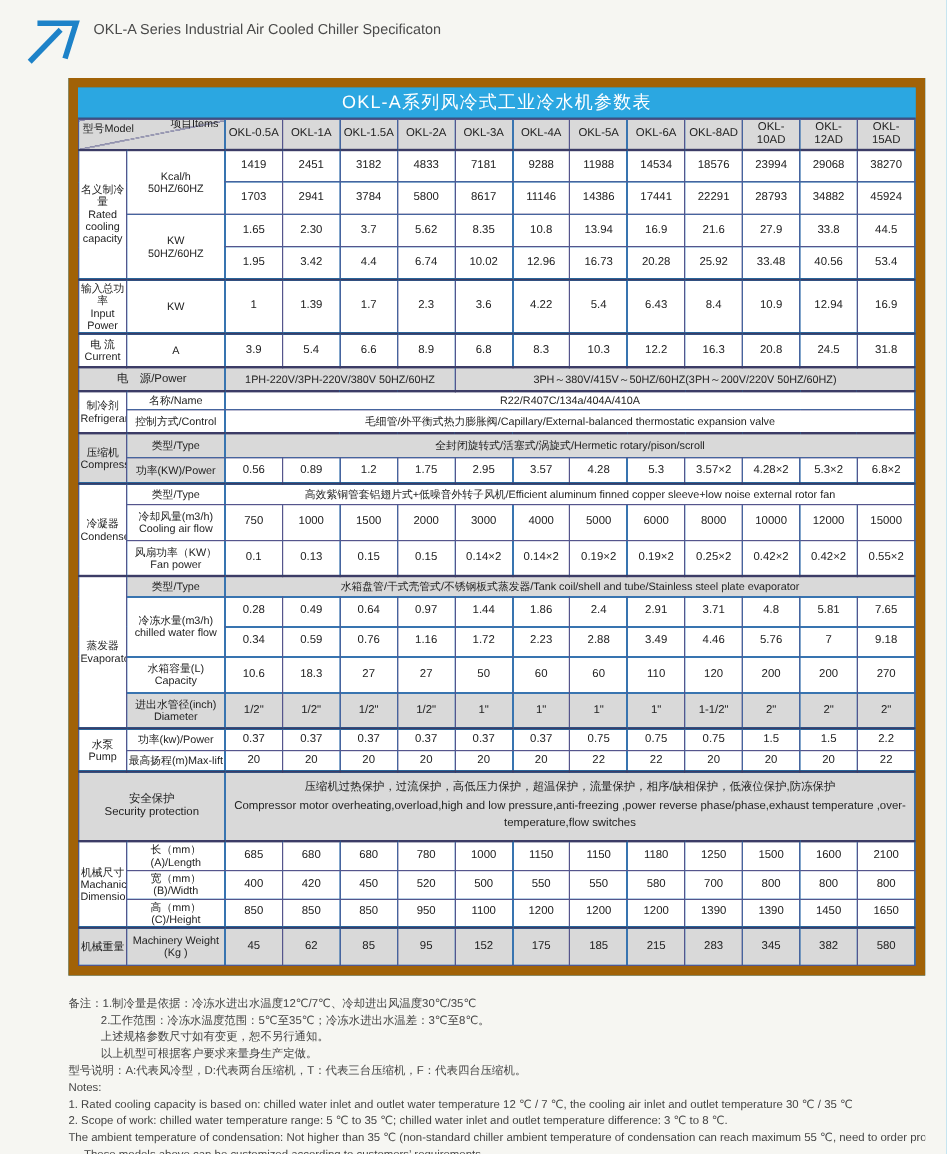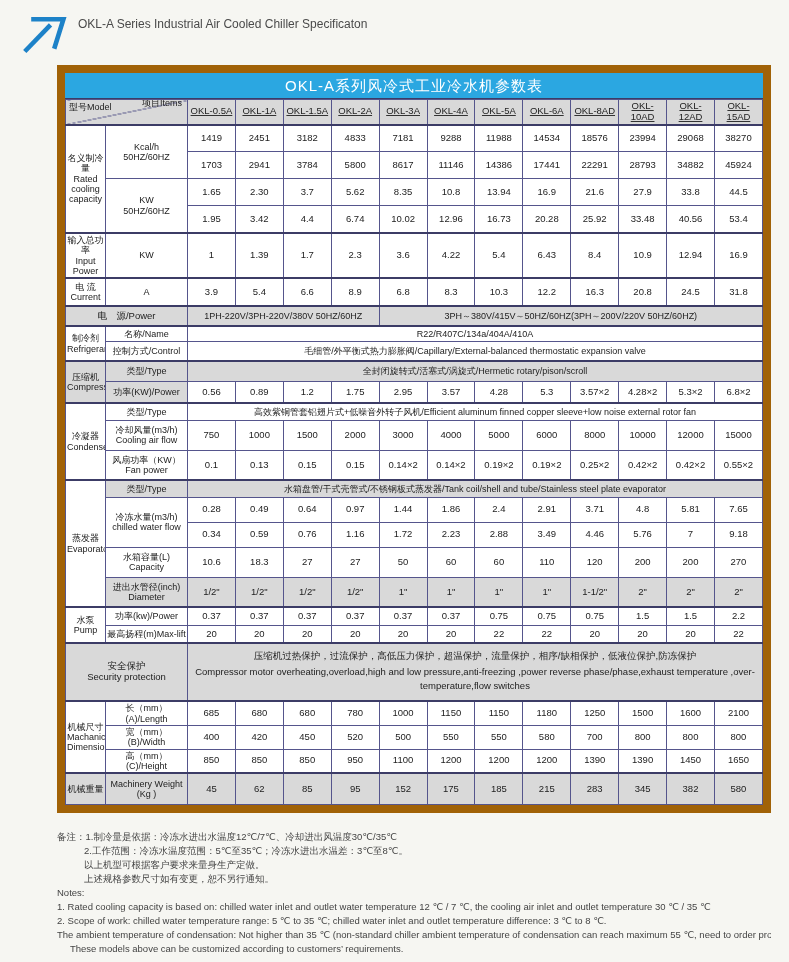--- a/index.html
+++ b/index.html
@@ -56,21 +56,21 @@
 </div>
 
 <div class="table-wrap">
   <div class="banner">OKL-A系列风冷式工业冷水机参数表</div>
   <table id="spec-table">
     <colgroup>
         <col style="width:40px">
         <col style="width:82px">
       </colgroup>
     <tbody id="spec-tbody">
-        <tr class="model-row" style="height: 16px; text-decoration: underline;">
+        <tr class="model-row" style="height: 16px;">
           <td class="corner" colspan="2">
             <span class="c-tl">型号Model</span>
             <span class="c-br">项目Items</span>
           </td>
           <td class="model sh">OKL-0.5A</td>
           <td class="model sh">OKL-1A</td>
           <td class="model sh">OKL-1.5A</td>
           <td class="model sh">OKL-2A</td>
           <td class="model sh">OKL-3A</td>
           <td class="model sh">OKL-4A</td>
@@ -426,21 +426,22 @@
           <td class="val sh">382</td>
           <td class="val sh">580</td>
         </tr>
       </tbody>
   </table>
 </div>
 
 <div class="notes">
   <div>备注：1.制冷量是依据：冷冻水进出水温度12℃/7℃、冷却进出风温度30℃/35℃</div>
   <div class="ind">2.工作范围：冷冻水温度范围：5℃至35℃；冷冻水进出水温差：3℃至8℃。</div>
+  <div class="ind">上述规格参数尺寸如有变更，恕不另行通知。</div>
   <div class="ind">以上机型可根据客户要求来量身生产定做。</div>
-  <div class="ind">上述规格参数尺寸如有变更，恕不另行通知。</div>
+  <div>型号说明：A:代表风冷型，D:代表两台压缩机，T：代表三台压缩机，F：代表四台压缩机。</div>
   <div>Notes:</div>
   <div>1. Rated cooling capacity is based on: chilled water inlet and outlet water temperature 12 ℃ / 7 ℃, the cooling air inlet and outlet temperature 30 ℃ / 35 ℃</div>
   <div>2. Scope of work: chilled water temperature range: 5 ℃ to 35 ℃; chilled water inlet and outlet temperature difference: 3 ℃ to 8 ℃.</div>
   <div>The ambient temperature of condensation: Not higher than 35 ℃ (non-standard chiller ambient temperature of condensation can reach maximum 55 ℃, need to order production).</div>
   <div class="ind2">These models above can be customized according to customers’  requirements.</div>
 
 </div>
 
 </body></html>

